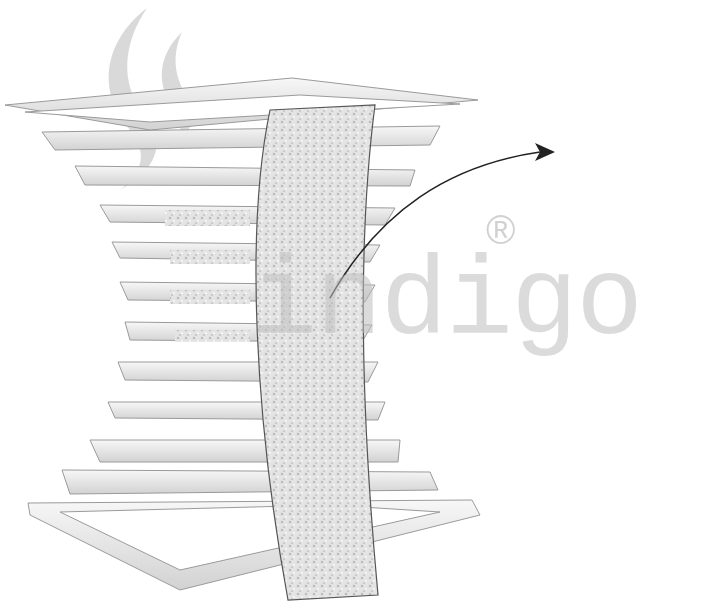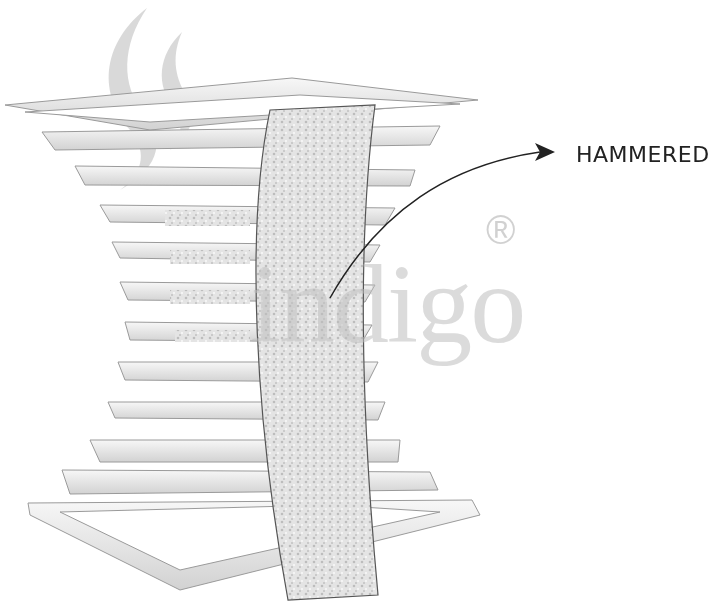--- a/index.html
+++ b/index.html
@@ -1,19 +1,19 @@
 <!DOCTYPE html>
 <html><head>
 <meta charset="utf-8">
 <style>
   html,body{margin:0;padding:0;background:#ffffff;}
   .stage{position:relative;width:728px;height:609px;overflow:hidden;background:#fff;font-family:"Liberation Sans",sans-serif;}
   svg{position:absolute;left:0;top:0;}
   .callout{position:absolute;left:576px;top:142px;font-size:22px;letter-spacing:0.5px;color:#222;font-family:"DejaVu Sans",sans-serif;}
-  .wm-text{position:absolute;left:250px;top:248px;font-size:112px;color:rgba(190,190,190,0.55);font-family:Liberation Serif, serif;letter-spacing:-2px;line-height:1;}
+  .wm-text{position:absolute;left:250px;top:248px;font-size:112px;color:rgba(190,190,190,0.55);font-family:Liberation Mono, monospace;letter-spacing:-2px;line-height:1;}
   .wm-tag{position:absolute;left:66px;top:352px;font-size:40px;font-style:italic;color:rgba(200,200,200,0.6);font-family:"Liberation Serif",serif;}
   .wm-reg{position:absolute;left:486px;top:208px;font-size:40px;color:rgba(190,190,190,0.7);}
 </style>
 </head>
 <body>
 
 <div class="stage">
   <svg width="728" height="609" viewBox="0 0 728 609">
     <defs>
       <linearGradient id="ring" x1="0" x2="0" y1="0" y2="1">
@@ -58,14 +58,13 @@
     </g>
 
     <path d="M270,110 L375,105 C360,220 358,380 378,595 L288,600 C255,420 245,230 270,110Z" fill="url(#ham)" stroke="#555" stroke-width="1.2"></path>
 
     <path d="M330,298 C380,210 450,165 540,152" fill="none" stroke="#222" stroke-width="1.5"></path>
     <polygon points="535,143 555,152 535,161 540,152" fill="#222"></polygon>
   </svg>
 
   <div class="wm-text">indigo</div>
   <div class="wm-reg">®</div>
-  <div class="callout">HAMMERED</div>
 </div>
 
 </body></html>

